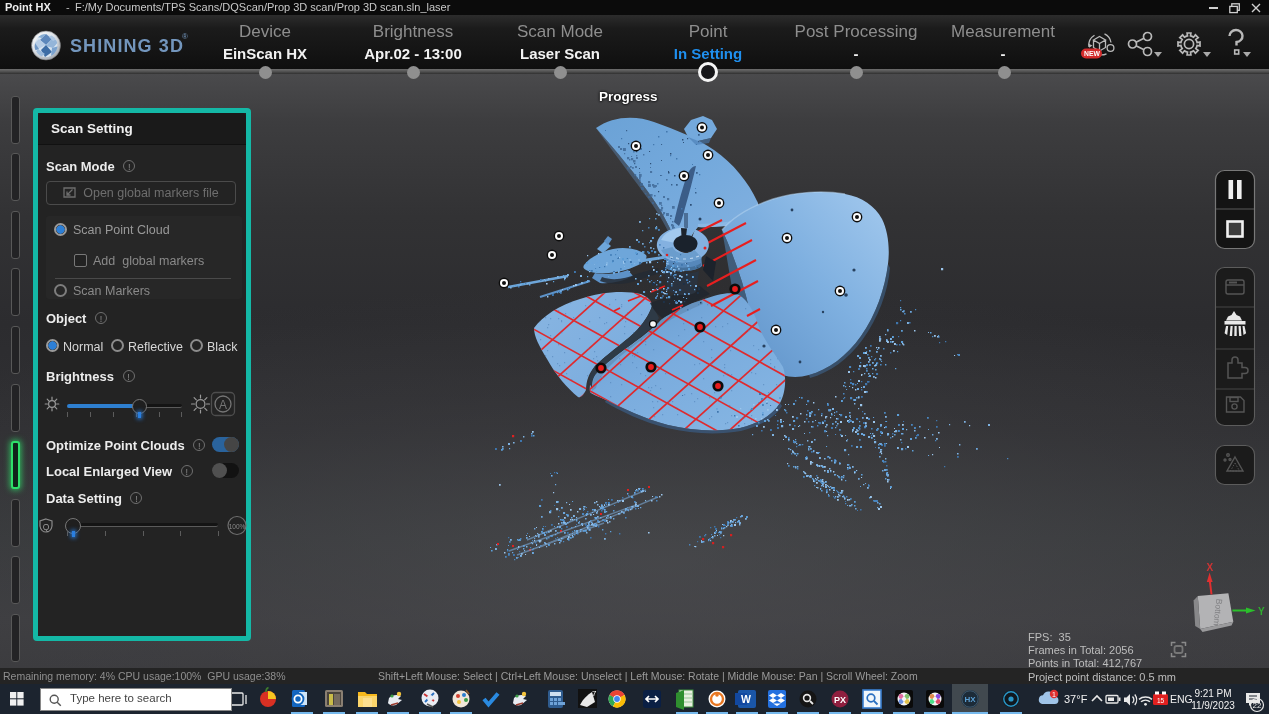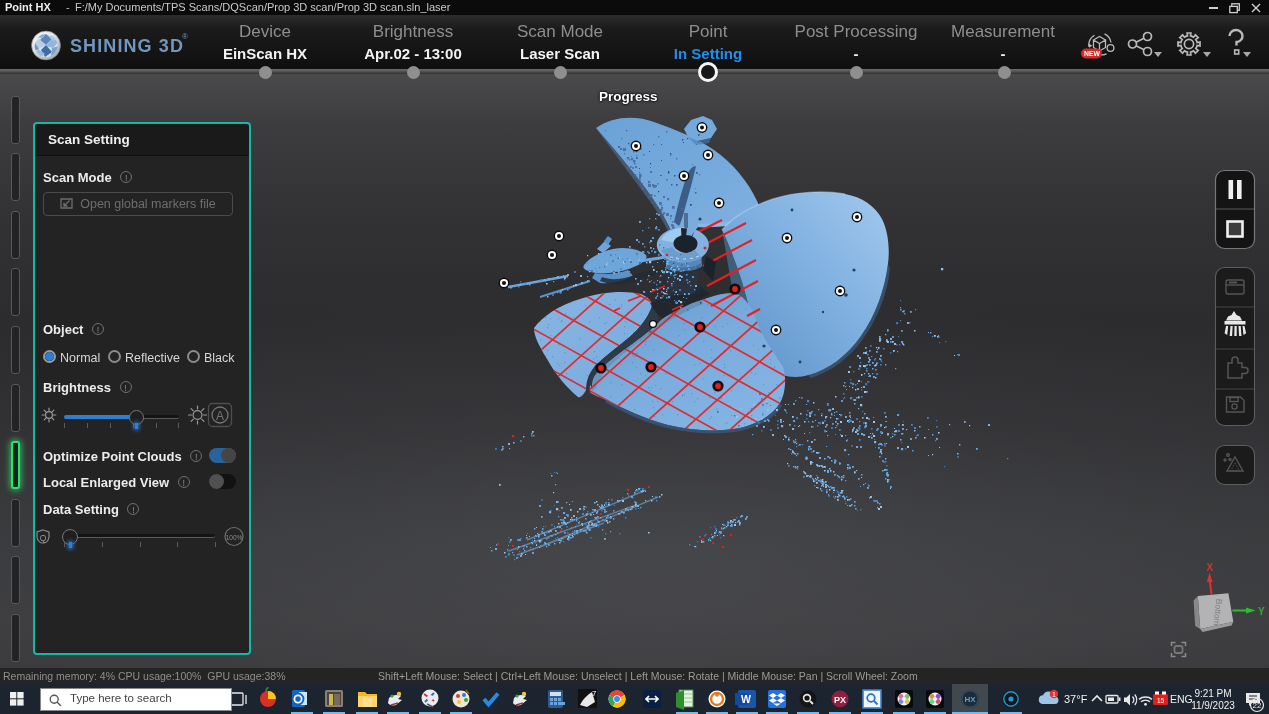--- a/index.html
+++ b/index.html
@@ -22,21 +22,21 @@
 #vp{left:0;top:74px;width:1269px;height:594px;background:
  radial-gradient(100% 65% at 52% 82%, rgba(82,82,86,.5) 0%, rgba(66,66,70,.28) 45%, rgba(0,0,0,0) 72%),
  linear-gradient(180deg,#4a4a4c 0%,#3d3d3f 8%,#323234 24%,#2c2c2f 42%,#303033 60%,#383a3c 78%,#3e3e41 92%,#3b3b3e 100%)}
 #scanning{left:599px;top:89px;font-size:13.5px;font-weight:bold;color:#fff;text-shadow:0 0 3px #000,0 0 2px #000}
 
 .ltab{position:absolute;left:11px;width:9px;height:48px;border:1px solid #585858;border-radius:3px;background:#232325}
 .ltab.green{border:2px solid #2ee06a;box-shadow:0 0 6px 1px rgba(46,224,106,.8);background:#10241a}
 
 #camwin{left:33px;top:88px;width:218px;height:28px;background:#1b1b1b;border:1px solid #4c4c4c;border-radius:4px;color:#f0f0f0;font-size:13.5px;font-weight:bold;line-height:26px;padding-left:12px}
 #camwin .chev{position:absolute;right:9px;top:5px;font-size:14px;font-weight:bold;color:#e8e8e8}
-#panel{left:33px;top:122px;width:218px;height:533px;background:#232323;border:2px solid #14b8a6;border-radius:4px}
+#panel{left:33px;top:108px;width:218px;height:533px;background:#232323;border:5px solid #14b8a6;border-radius:4px}
 #panelhead{position:absolute;left:0;top:0;width:100%;height:32px;background:#1a1a1a;border-bottom:1px solid #111;border-radius:4px 4px 0 0;color:#efefef;font-size:13.5px;font-weight:bold;line-height:32px;padding-left:13px}
 .slab{position:absolute;color:#ececec;font-size:13px;font-weight:bold}
 .info{display:inline-block;width:12px;height:12px;border:1px solid #6f6f6f;border-radius:50%;color:#8a8a8a;font-size:9px;font-weight:normal;text-align:center;line-height:12px;vertical-align:1px;margin-left:5px}
 #openbtn{position:absolute;left:8px;top:68px;width:190px;height:24px;border:1px solid #4b4b4b;border-radius:4px;color:#6e6e6e;font-size:12.5px;text-align:center;line-height:22px}
 #groupbox{position:absolute;left:8px;top:103px;width:196px;height:83px;background:#272727;border-radius:3px}
 .radio{position:absolute;width:13px;height:13px;border-radius:50%;border:2px solid #8c8c8c;background:transparent}
 .radio.sel{border:2px solid #9a9a9a;background:radial-gradient(circle,#2d7fd6 0%,#2d7fd6 62%,#1c1c1c 70%)}
 .gtext{position:absolute;color:#999;font-size:12.5px}
 .cbox{position:absolute;width:13px;height:13px;border:1.5px solid #787878;border-radius:2px;background:#222}
 .sep{position:absolute;height:1px;background:#4a4a4a}
@@ -451,20 +451,29 @@
 <div class="abs ltab" style="top:499px"></div>
 <div class="abs ltab" style="top:556px"></div>
 <div class="abs ltab" style="top:614px"></div>
 
 <div class="abs" id="panel">
  <div id="panelhead">Scan Setting</div>
  <div class="slab" style="left:8px;top:46px">Scan Mode <span class="info">!</span></div>
  <div id="openbtn"><svg width="13" height="11" viewBox="0 0 13 11" style="position:relative;display:inline-block;left:0;top:1px">
           <path d="M1 1h11v9h-11z M9.5 2.5 L4 8 M4 4.5 V8 H7.5" fill="none" stroke="#6e6e6e" stroke-width="1.3"></path>
         </svg>&nbsp; Open global markers file</div>
+ <div id="groupbox">
+   <div class="radio sel" style="left:8px;top:7px"></div>
+        <div class="gtext" style="left:27px;top:7px">Scan Point Cloud</div>
+   <div class="cbox" style="left:28px;top:38px"></div>
+        <div class="gtext" style="left:47px;top:38px;color:#8a8a8a">Add&nbsp; global markers</div>
+   <div class="sep" style="left:9px;top:62px;width:176px"></div>
+   <div class="radio" style="left:8px;top:68px;border-color:#7d7d7d"></div>
+        <div class="gtext" style="left:27px;top:68px;color:#8a8a8a">Scan Markers</div>
+ </div>
  <div class="slab" style="left:8px;top:198px">Object <span class="info">!</span></div>
  <div class="radio sel" style="left:8px;top:226px"></div>
       <div class="wtext" style="left:25px;top:227px">Normal</div>
  <div class="radio" style="left:73px;top:226px"></div>
       <div class="wtext" style="left:90px;top:227px">Reflective</div>
  <div class="radio" style="left:152px;top:226px"></div>
       <div class="wtext" style="left:169px;top:227px">Black</div>
  <div class="slab" style="left:8px;top:256px">Brightness <span class="info">!</span></div>
  <svg width="218" height="60" viewBox="0 0 218 60" style="top:270px">
   <g stroke="#9a9a9a" stroke-width="1.2" fill="none">
@@ -567,20 +576,21 @@
  <text x="41.5" y="16" font-size="10" font-weight="bold" fill="#cf3434" font-family="Liberation Sans">X</text>
  <line x1="67.4" y1="55.6" x2="81" y2="55.4" stroke="#2bc02b" stroke-width="2"></line>
  <polygon points="81,52.4 81,58.4 90.5,55.4" fill="#2bc02b"></polygon>
  <text x="93" y="59.5" font-size="10" font-weight="bold" fill="#2fae2f" font-family="Liberation Sans">Y</text>
 
  <g stroke="#8a8a8a" stroke-width="1.5" fill="none">
   <path d="M6.5 91v-3.5h4M16.5 87.5h4v3.5M20.5 98v3.5h-4M10.5 101.5h-4V98"></path>
  </g>
  <rect x="9.5" y="91" width="8" height="7" rx="2" fill="none" stroke="#777" stroke-width="1.8"></rect>
 </svg>
+<div class="abs" style="left:1028px;top:631px;color:#bdbdbd;font-size:11px;line-height:13.2px;z-index:6">FPS:&nbsp; 35<br>Frames in Total: 2056<br>Points in Total: 412,767<br>Project point distance: 0.5 mm</div>
 <div class="abs" id="statusbar">
  <span class="abs" style="left:3px;top:2px">Remaining memory: 4% CPU usage:100%&nbsp; GPU usage:38%</span>
  <span class="abs" style="left:378px;top:2px;color:#9a9a9a">Shift+Left Mouse: Select | Ctrl+Left Mouse: Unselect | Left Mouse: Rotate | Middle Mouse: Pan | Scroll Wheel: Zoom</span>
 </div>
 
 <div class="abs" id="taskbar"></div>
 <svg class="abs" width="1269" height="30" viewBox="0 0 1269 30" style="left:0;top:684px">
 
  <g fill="#f0f0f0">
         <rect x="10" y="8" width="6.3" height="6.3"></rect>

